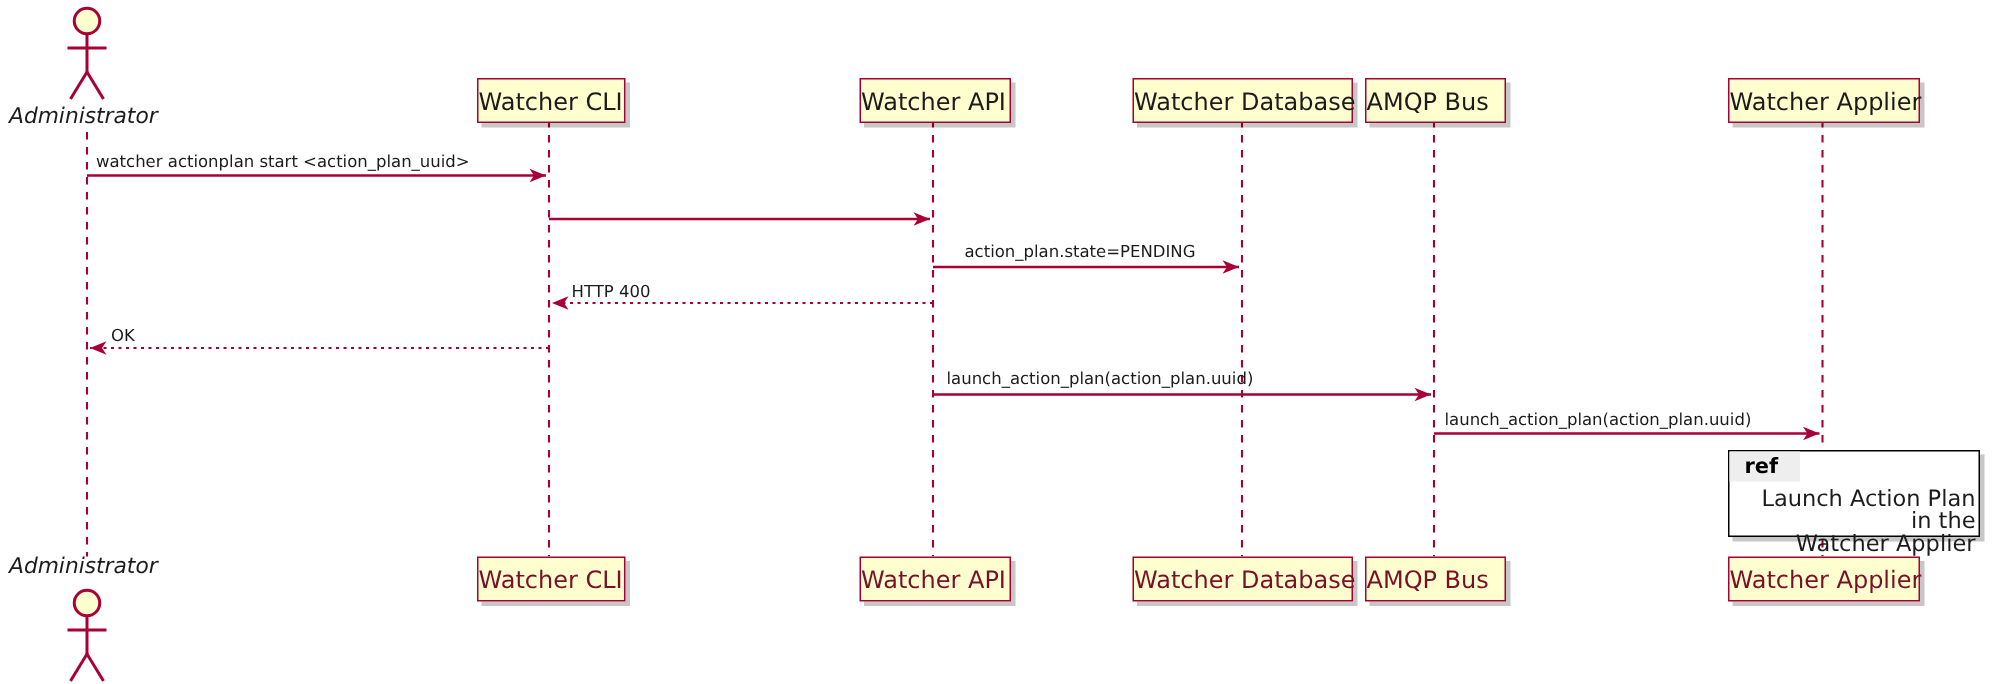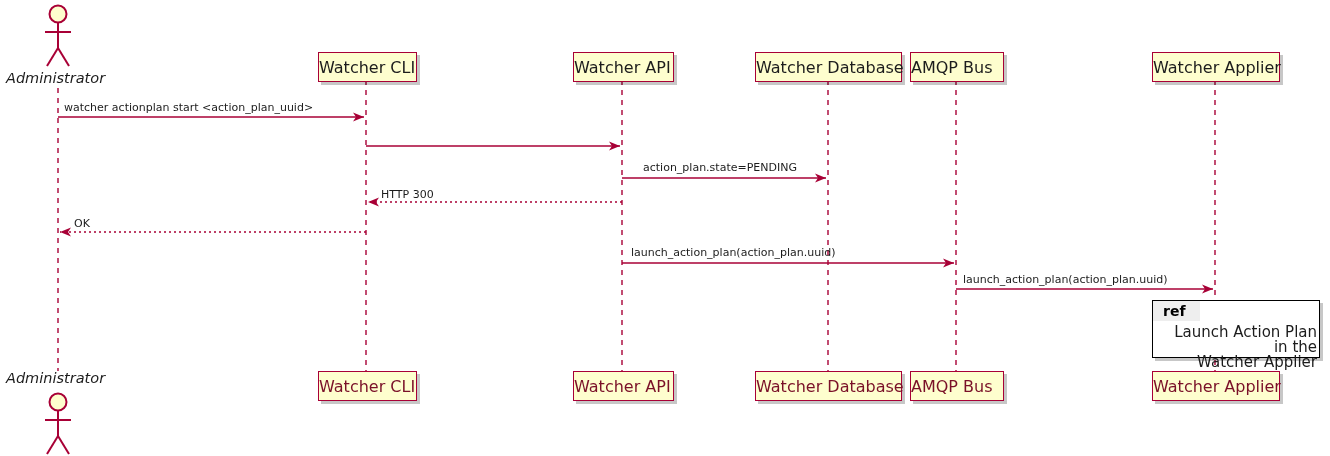--- a/index.html
+++ b/index.html
@@ -104,21 +104,21 @@
   </div>
   <div class="pbox bottom" style="left:1152px;top:371px;width:126px;">
     <span>Watcher Applier</span>
   </div>
 
   <div class="actor-label" style="left:6px;top:70px;">Administrator</div>
   <div class="actor-label" style="left:6px;top:370px;">Administrator</div>
 
   <div class="msg" style="left:64px;top:102px;">watcher actionplan start &lt;action_plan_uuid&gt;</div>
   <div class="msg" style="left:631px;top:162px;margin-left:12px;">action_plan.state=PENDING</div>
-  <div class="msg" style="left:381px;top:189px;">HTTP 300</div>
+  <div class="msg" style="left:381px;top:189px;">HTTP 400</div>
   <div class="msg" style="left:74px;top:218px;">OK</div>
   <div class="msg" style="left:631px;top:247px;">launch_action_plan(action_plan.uuid)</div>
   <div class="msg" style="left:963px;top:274px;">launch_action_plan(action_plan.uuid)</div>
 
   <div class="refbox" style="left:1152px;top:300px;width:166px;height:56px;">
     <div class="reftab">
       <span>ref</span>
     </div>
     <div class="reftext" style="left:6px;top:24px;width:158px;">Launch Action Plan in the
 Watcher Applier</div>

